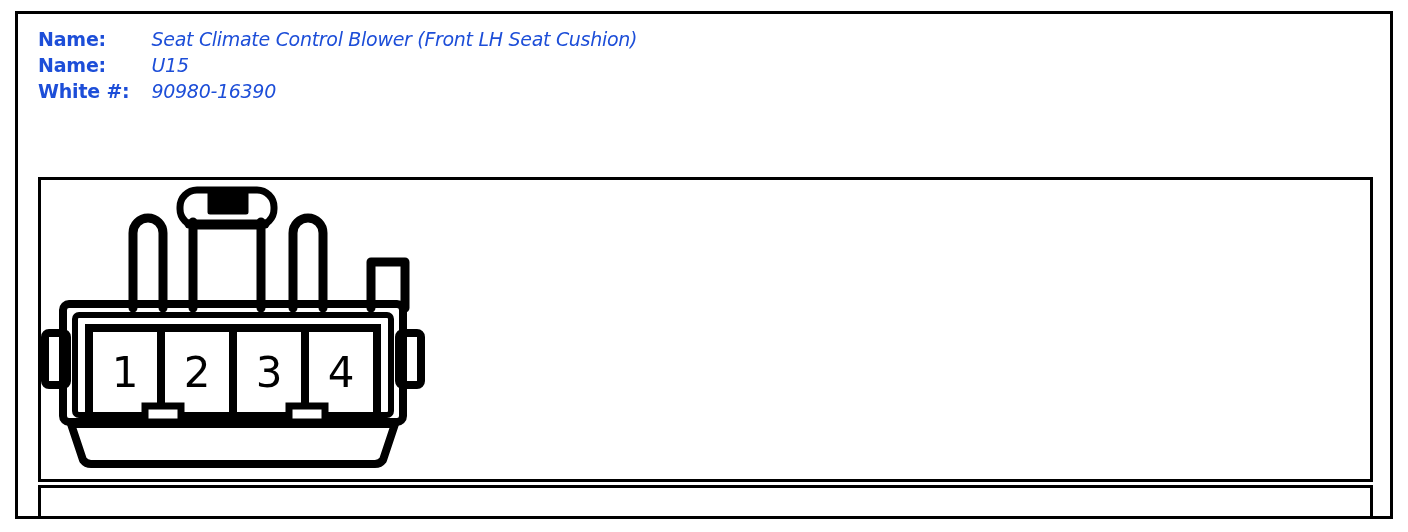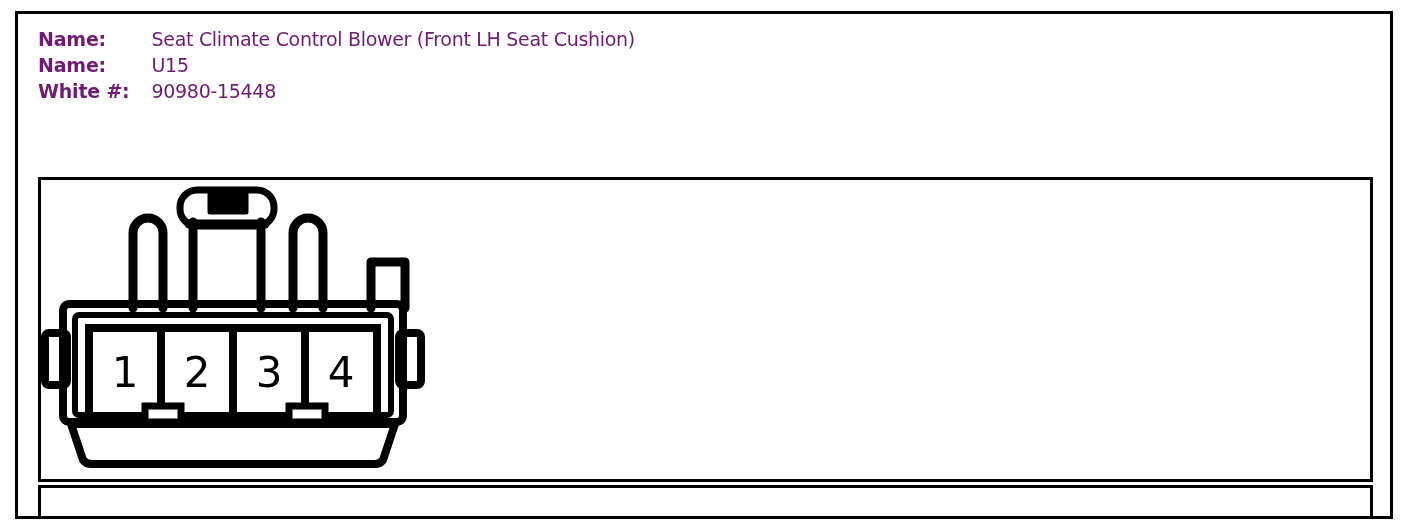--- a/index.html
+++ b/index.html
@@ -30,31 +30,32 @@
     position: absolute;
     left: 20px;
     top: 14px;
     border-collapse: collapse;
   }
   #spec-table td {
     padding: 0 0 4px 0;
     vertical-align: baseline;
     font-size: 19px;
     line-height: 22px;
-    color: #701a75;
+    color: #1d4ed8;
     white-space: nowrap;
   }
   #spec-table td.lbl {
     font-weight: bold;
     padding-right: 22px;
     letter-spacing: -0.2px;
   }
   #spec-table td.val {
     font-weight: normal;
     letter-spacing: -0.3px;
+    font-style: italic;
   }
 
   
   #diagram-box {
     position: absolute;
     left: 20px;
     top: 163px;
     width: 1335px;
     height: 305px;
     border: 3px solid #000000;
@@ -91,21 +92,21 @@
       <tr>
         <td class="lbl">Name:</td>
         <td class="val">Seat Climate Control Blower (Front LH Seat Cushion)</td>
       </tr>
       <tr>
         <td class="lbl">Name:</td>
         <td class="val">U15</td>
       </tr>
       <tr>
         <td class="lbl">White #:</td>
-        <td class="val">90980-15448</td>
+        <td class="val">90980-16390</td>
       </tr>
     </tbody>
   </table>
 
   <div id="diagram-box">
 
     <svg id="connector-svg" width="420" height="310" viewBox="0 0 420 310">
 
       <g fill="none" stroke="#000000" stroke-width="7" stroke-linejoin="round" stroke-linecap="round">
 

